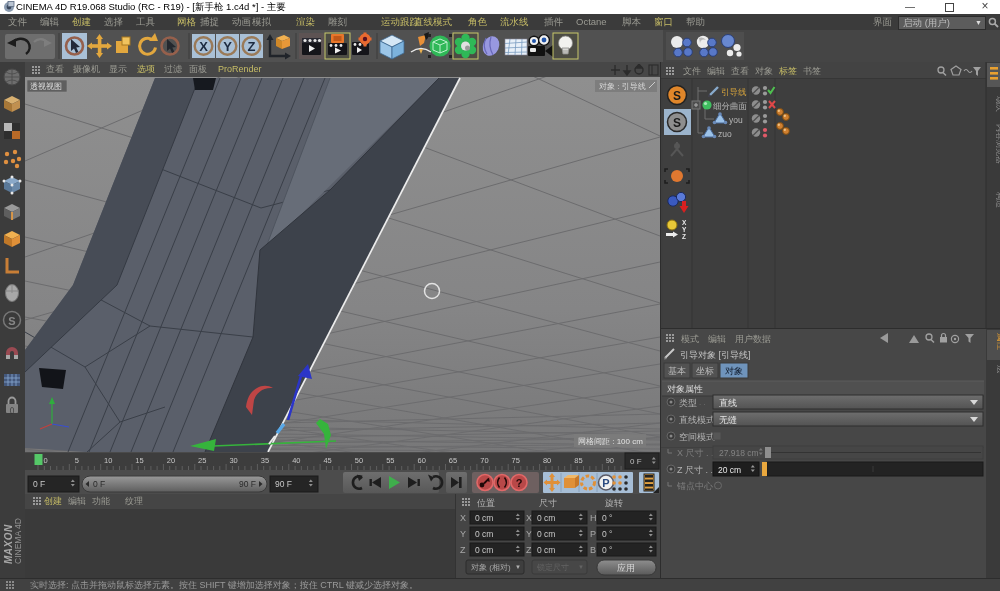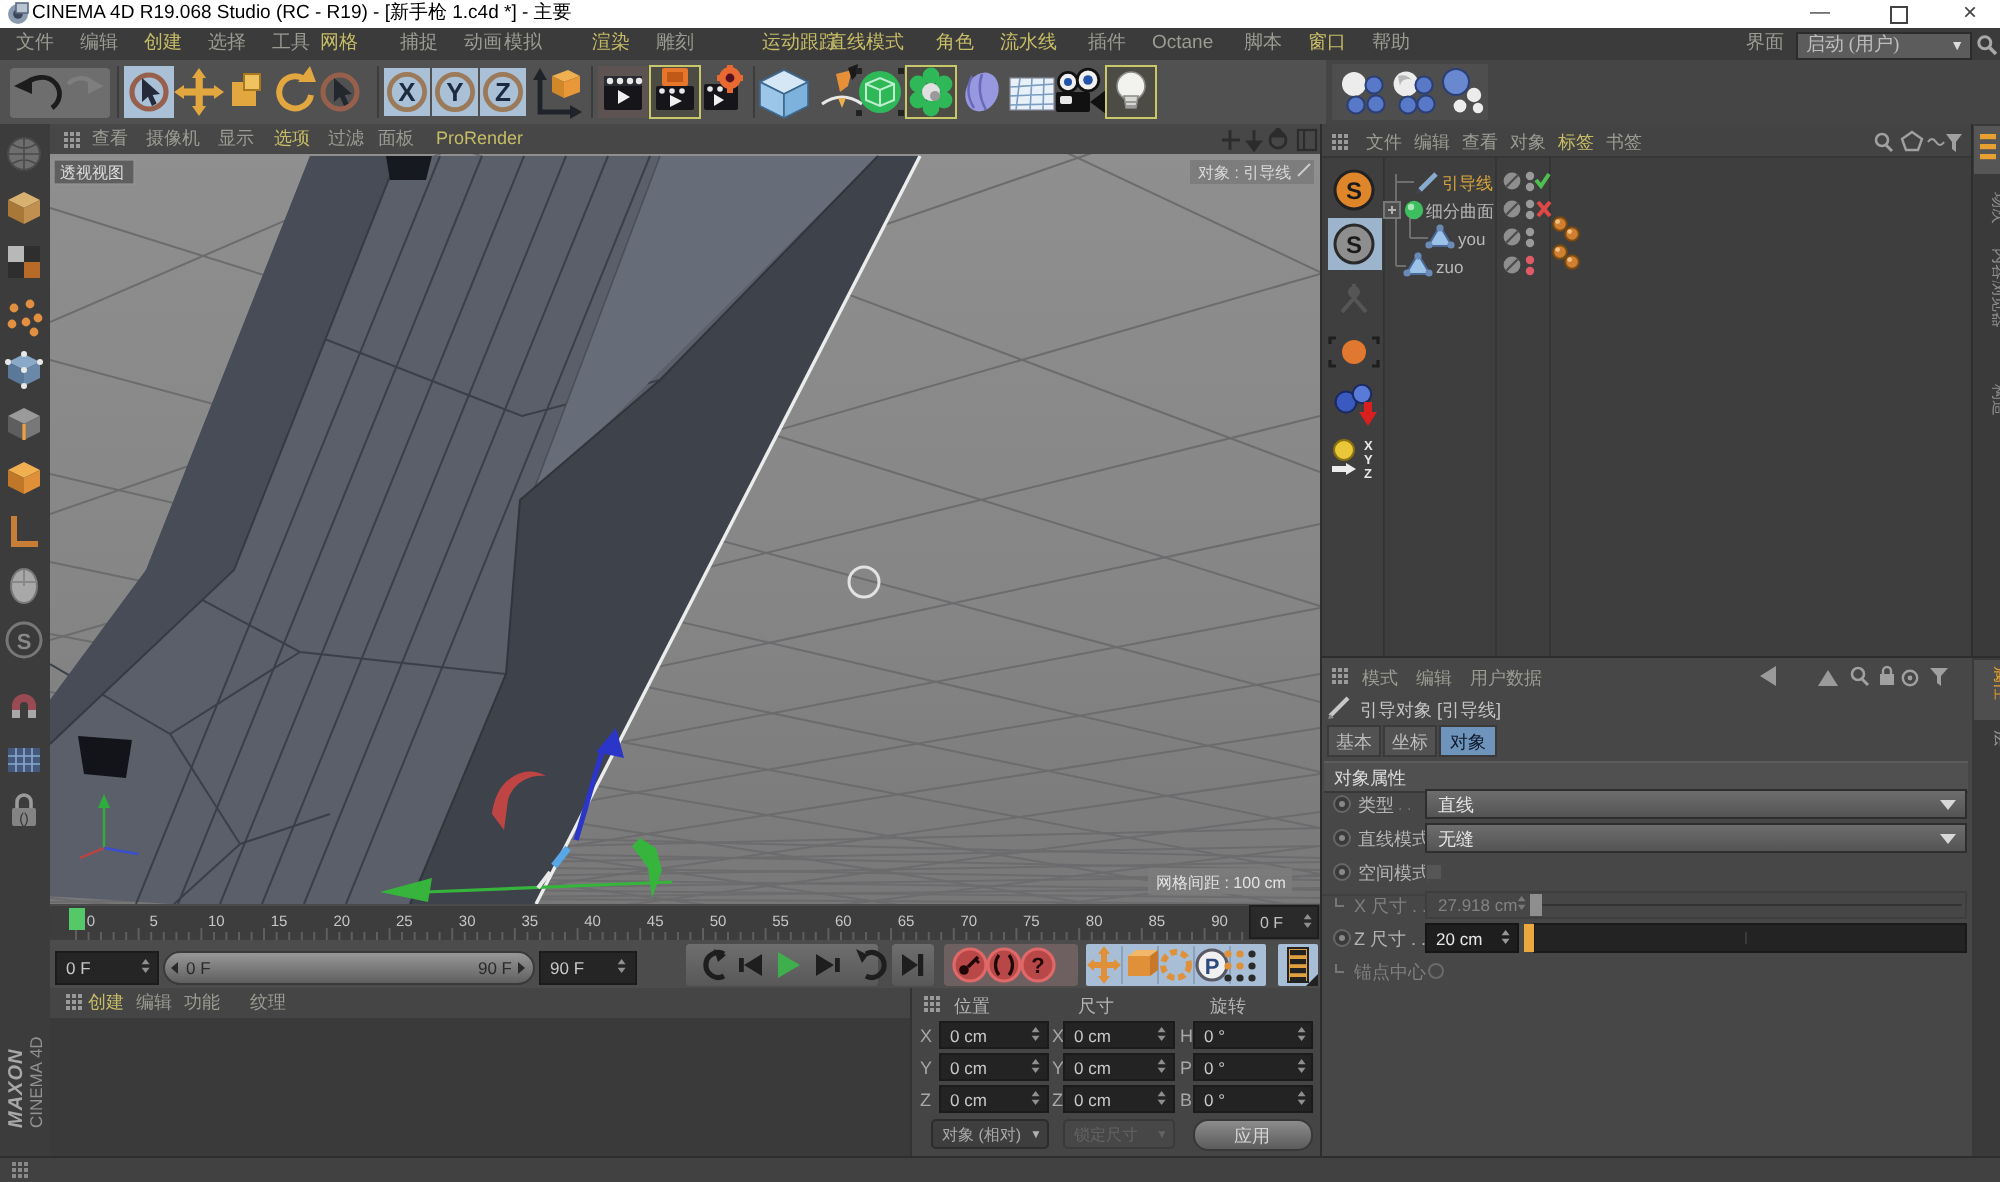--- a/index.html
+++ b/index.html
@@ -53,37 +53,37 @@
     <span class="winbtn" style="left:936px;"><span style="display:inline-block;width:7px;height:7px;border:1.2px solid #444;margin-top:3px;"></span></span>
     <span class="winbtn" style="left:972px;font-size:12px;">×</span>
   </div>
 
   <div id="menubar" class="abs">
     <span class="mgray" style="left:8px">文件</span>
     <span class="mgray" style="left:40px">编辑</span>
     <span class="myel" style="left:72px">创建</span>
     <span class="mgray" style="left:104px">选择</span>
     <span class="mgray" style="left:136px">工具</span>
-    <span class="myel" style="left:160px">网格</span>
+    <span class="myel" style="left:177px">网格</span>
     <span class="mgray" style="left:200px">捕捉</span>
     <span class="mgray" style="left:232px">动画</span>
     <span class="mgray" style="left:252px">模拟</span>
     <span class="myel" style="left:296px">渲染</span>
     <span class="mgray" style="left:328px">雕刻</span>
     <span class="myel" style="left:381px">运动跟踪</span>
     <span class="myel" style="left:414px">直线模式</span>
     <span class="myel" style="left:468px">角色</span>
     <span class="myel" style="left:500px">流水线</span>
     <span class="mgray" style="left:544px">插件</span>
     <span class="mgray" style="left:576px">Octane</span>
     <span class="mgray" style="left:622px">脚本</span>
     <span class="myel" style="left:654px">窗口</span>
     <span class="mgray" style="left:686px">帮助</span>
     <span class="mgray" style="left:873px">界面</span>
-    <span style="position:absolute;left:898px;top:2px;width:86px;height:12px;background:#5c5c5c;border:1px solid #2c2c2c;color:#bdbdbd;line-height:12px;font-family:Liberation Serif, serif;">
+    <span style="position:absolute;left:898px;top:2px;width:86px;height:12px;background:#5c5c5c;border:1px solid #2c2c2c;color:#bdbdbd;line-height:12px;">
       <span style="position:absolute;left:4px">启动 (用户)</span>
       <span style="position:absolute;right:3px;font-size:7px;color:#ddd">▼</span>
     </span>
     <svg class="abs" style="left:988px;top:3px" width="11" height="11" viewBox="0 0 11 11">
       <circle cx="4.4" cy="4.4" r="3" fill="none" stroke="#a8a8a8" stroke-width="1.5"></circle>
       <line x1="6.6" y1="6.6" x2="10" y2="10" stroke="#a8a8a8" stroke-width="1.8"></line>
     </svg>
   </div>
 
   <div id="toolbar" class="abs"><svg width="1000" height="32" viewBox="0 0 1000 32">
@@ -855,20 +855,21 @@
           <rect x="3" width="2" height="2"></rect>
           <rect x="6" width="2" height="2"></rect>
       <rect y="3" width="2" height="2"></rect>
           <rect x="3" y="3" width="2" height="2"></rect>
           <rect x="6" y="3" width="2" height="2"></rect>
       <rect y="6" width="2" height="2"></rect>
           <rect x="3" y="6" width="2" height="2"></rect>
           <rect x="6" y="6" width="2" height="2"></rect>
         </g>
     </svg>
+    <span class="abs" style="left:30px">实时选择: 点击并拖动鼠标选择元素。按住 SHIFT 键增加选择对象；按住 CTRL 键减少选择对象。</span>
   </div>
 
   <div id="rightpanel" class="abs"><svg width="340" height="516" viewBox="0 0 340 516" font-family="Liberation Sans,sans-serif">
 <rect width="340" height="516" fill="#434343"></rect>
 
 <g fill="#9a9a9a">
           <rect x="5" y="5" width="2" height="2"></rect>
           <rect x="8" y="5" width="2" height="2"></rect>
           <rect x="11" y="5" width="2" height="2"></rect>
 <rect x="5" y="8" width="2" height="2"></rect>

